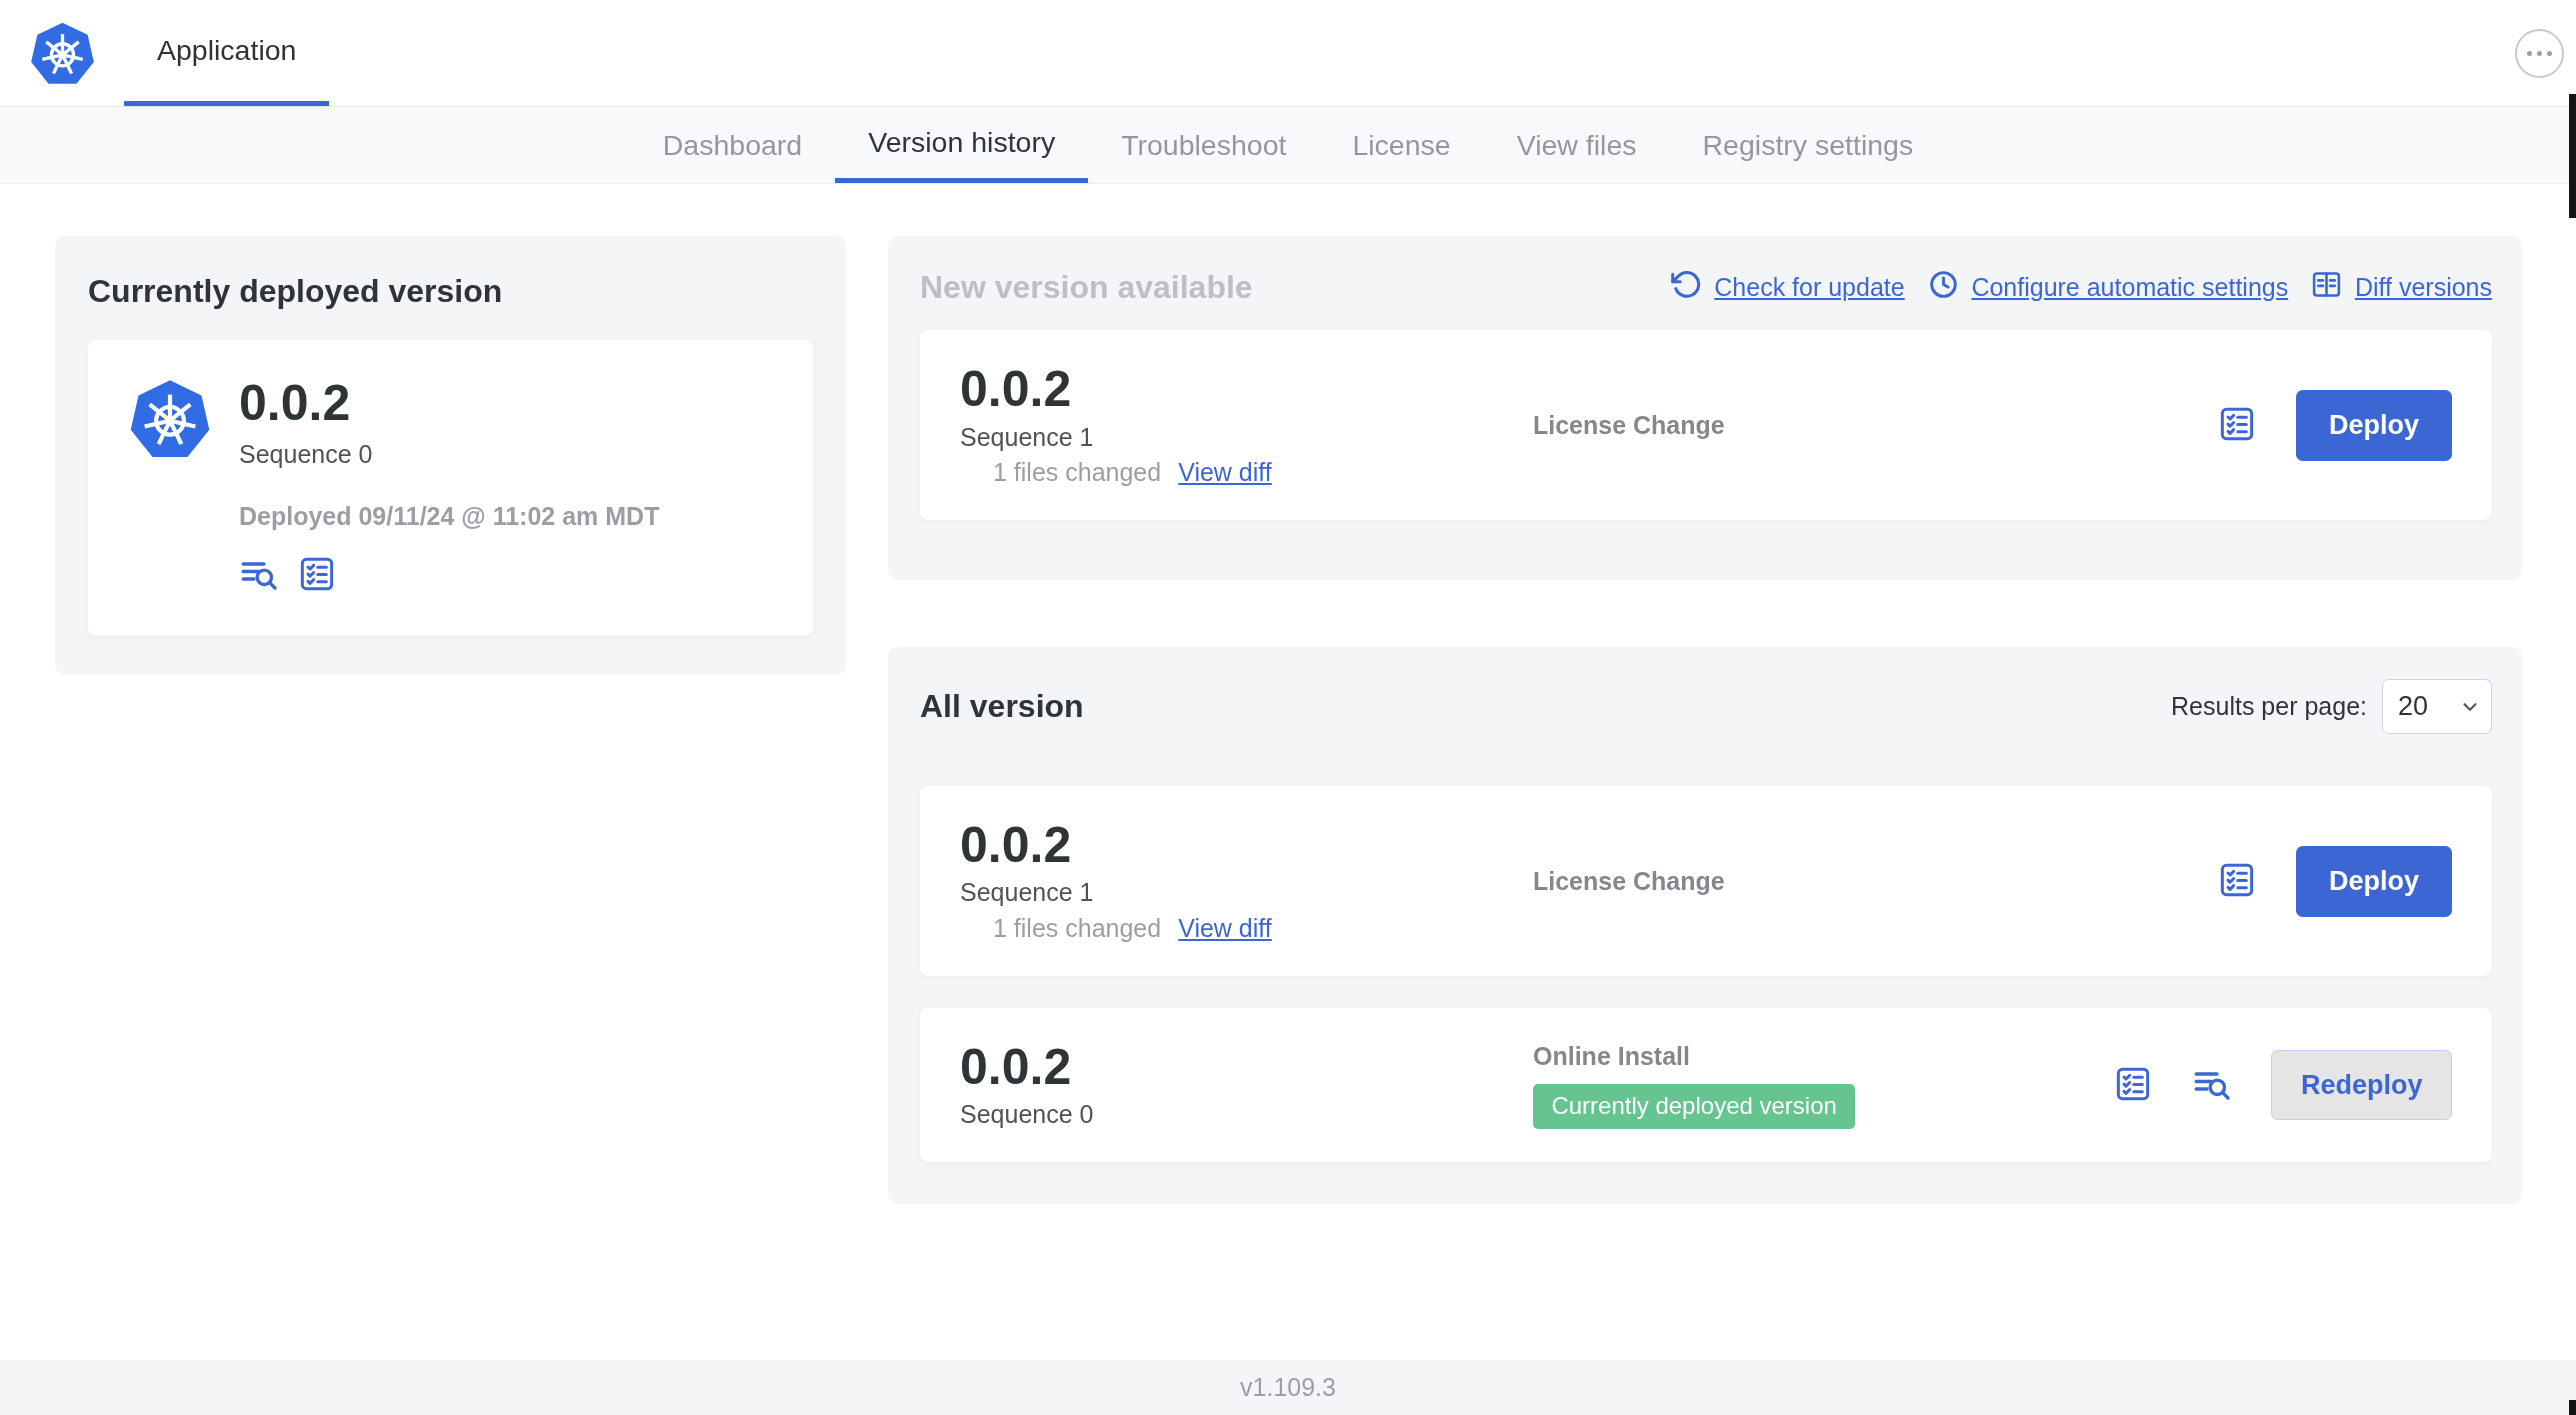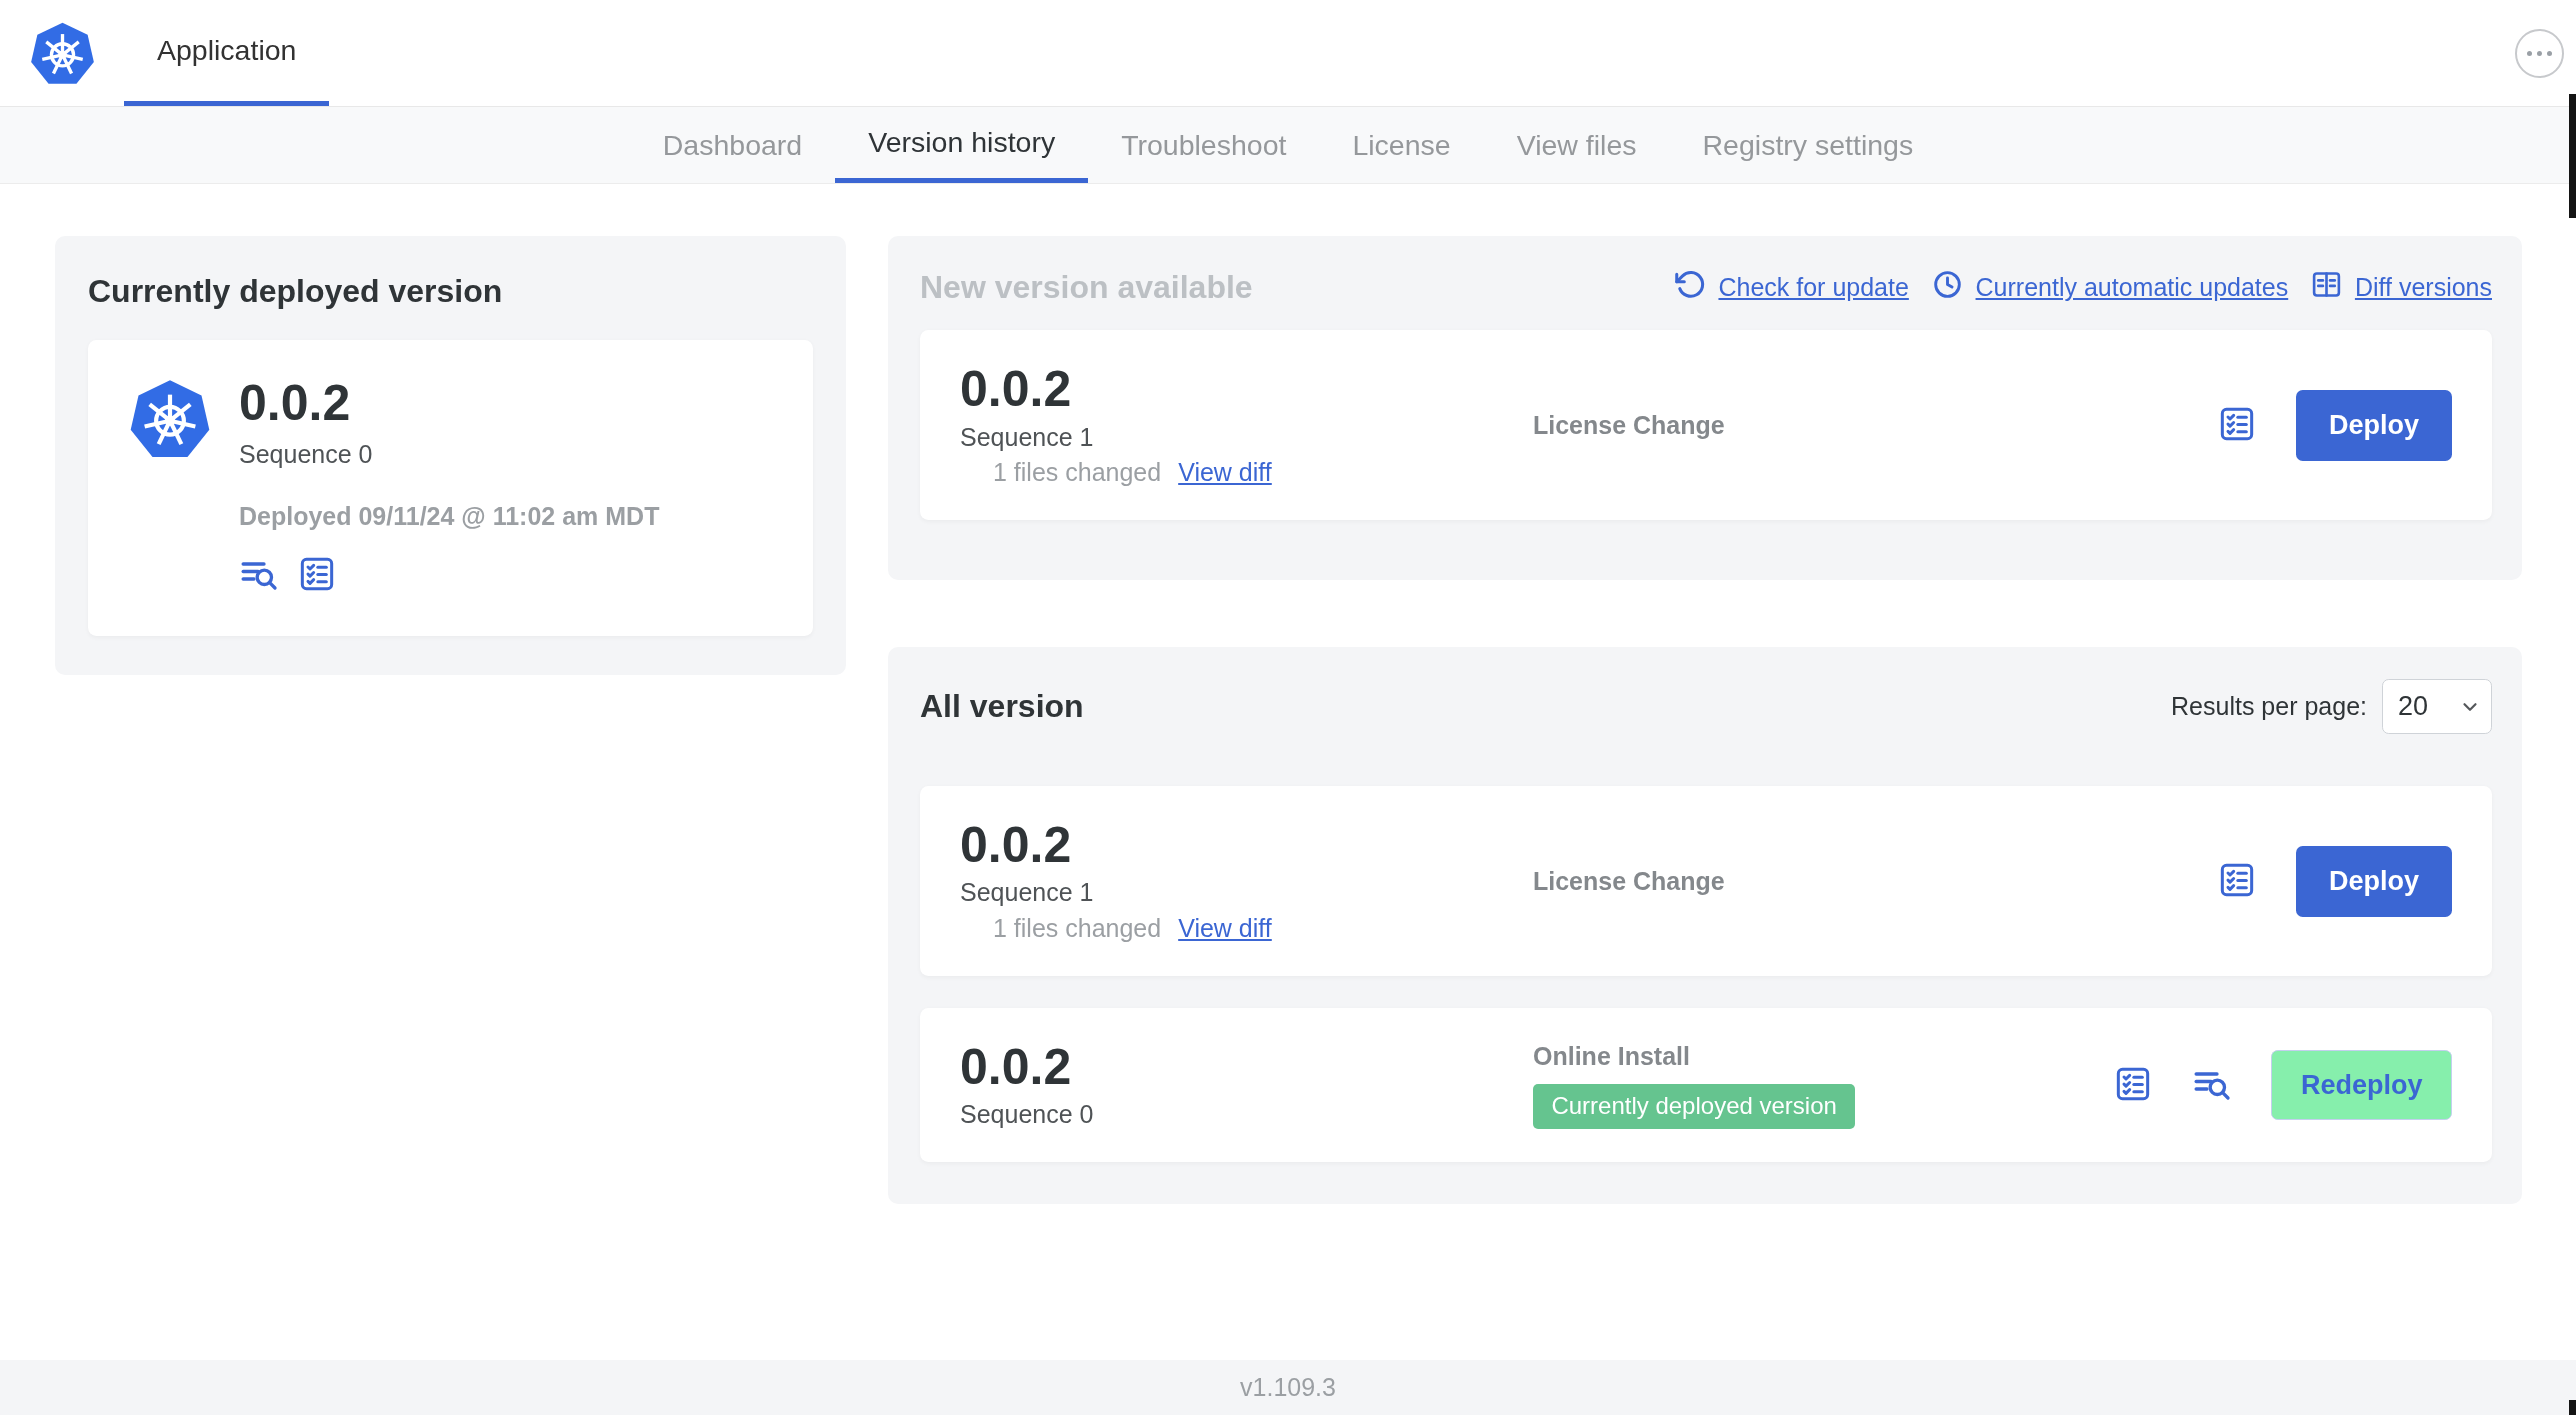--- a/index.html
+++ b/index.html
@@ -59,21 +59,21 @@
   .link { color:#3b66d3; text-decoration:underline; cursor:pointer; }
   .rel-row { margin-top:6.7px; font-size:25px; color:#9b9fa3; }
   .rel-row b { color:#4f5356; font-weight:700; }
   .vc-mid { flex:1; font-size:25px; color:#7d8184; }
   .vc-mid .src { font-weight:700; color:#84888c; }
   .badge { display:inline-block; margin-top:13.4px; background:#65c48f; color:#fff; font-size:24px;
            padding:8.4px 18.4px; border-radius:5px; }
   .vc-right { display:flex; align-items:center; gap:39px; }
   .btn { font-family:inherit; font-size:27px; font-weight:700; border-radius:6.7px; cursor:pointer; }
   .btn-primary { background:#3b66d3; color:#fff; border:none; padding:20px 33px;text-align:right; }
-  .btn-outline { background:#86efac; color:#3b66d3; border:1.7px solid #c3cfee; padding:18.4px 28.5px; }
+  .btn-outline { background:#e5e5e5; color:#3b66d3; border:1.7px solid #c3cfee; padding:18.4px 28.5px; }
   
   .versions-panel { margin-top:67px; padding:32px 30px 42px 32px; }
   .results-ctl { display:flex; align-items:center; gap:15px; font-size:25px; color:#2f3437; }
   .select-box { display:flex; align-items:center; justify-content:space-between; width:110px; height:55px;
                 background:#fff; border:1.7px solid #cfd3d8; border-radius:6.7px; padding:0 10px 0 15px;
                 font-size:27px; color:#2f3437; cursor:pointer; }
   .select-box svg { width:22px; height:22px; color:#55585b; }
   .versions-panel .version-card:first-of-type { margin-top:0; }
   .cards { margin-top:52px; }
   .cards .version-card + .version-card { margin-top:32px; }
@@ -210,21 +210,21 @@
           <a class="action-link">
             <span><svg viewBox="0 0 24 24">
                   <use href="#ic-refresh"></use>
                 </svg></span>
             <span class="txt">Check for update</span>
           </a>
           <a class="action-link">
             <span><svg viewBox="0 0 24 24">
                   <use href="#ic-clock"></use>
                 </svg></span>
-            <span class="txt">Currently automatic updates</span>
+            <span class="txt">Configure automatic settings</span>
           </a>
           <a class="action-link">
             <span><svg viewBox="0 0 24 24">
                   <use href="#ic-diff"></use>
                 </svg></span>
             <span class="txt">Diff versions</span>
           </a>
         </div>
       </div>
 

